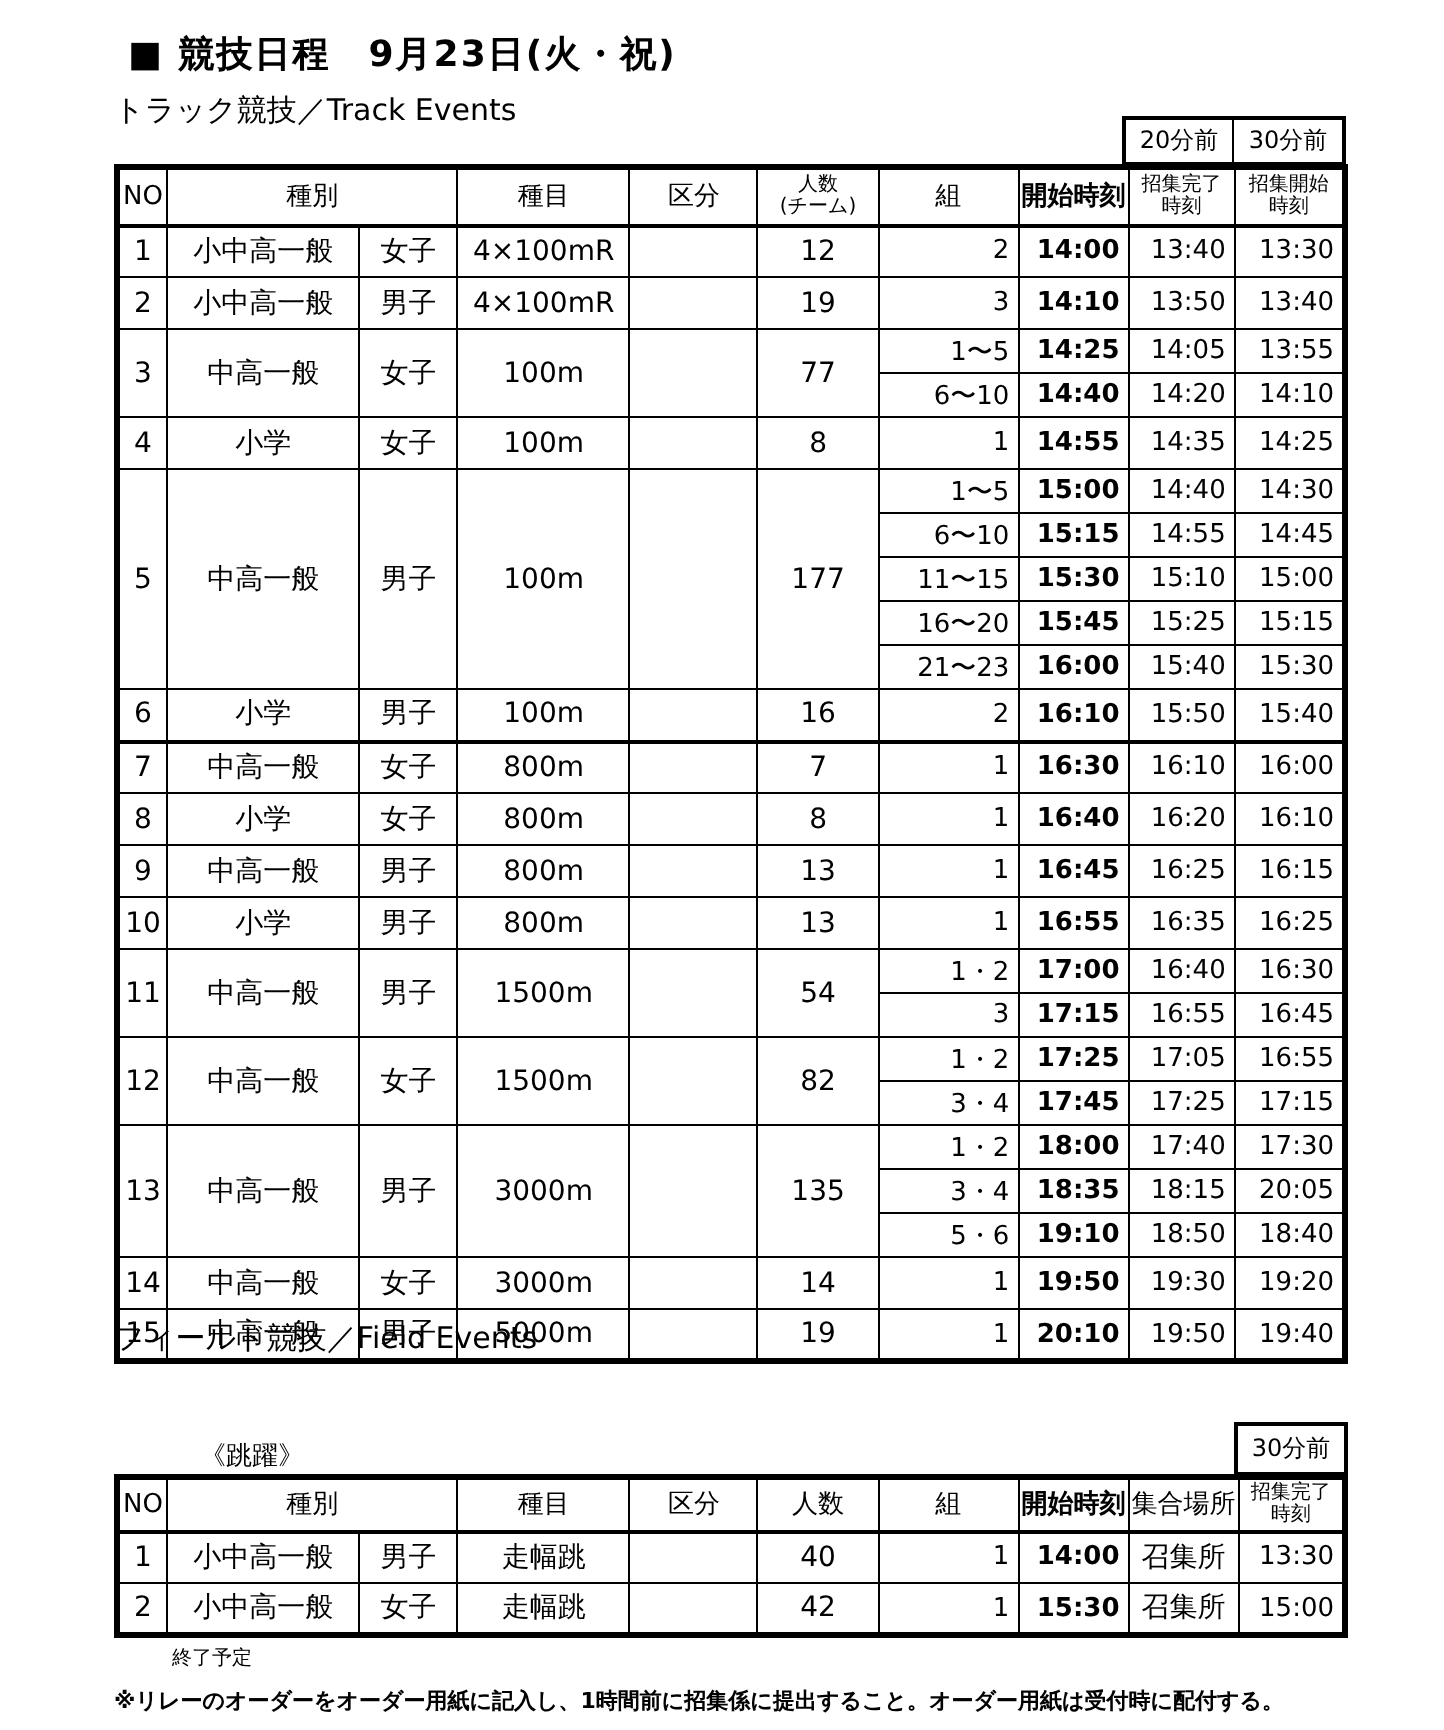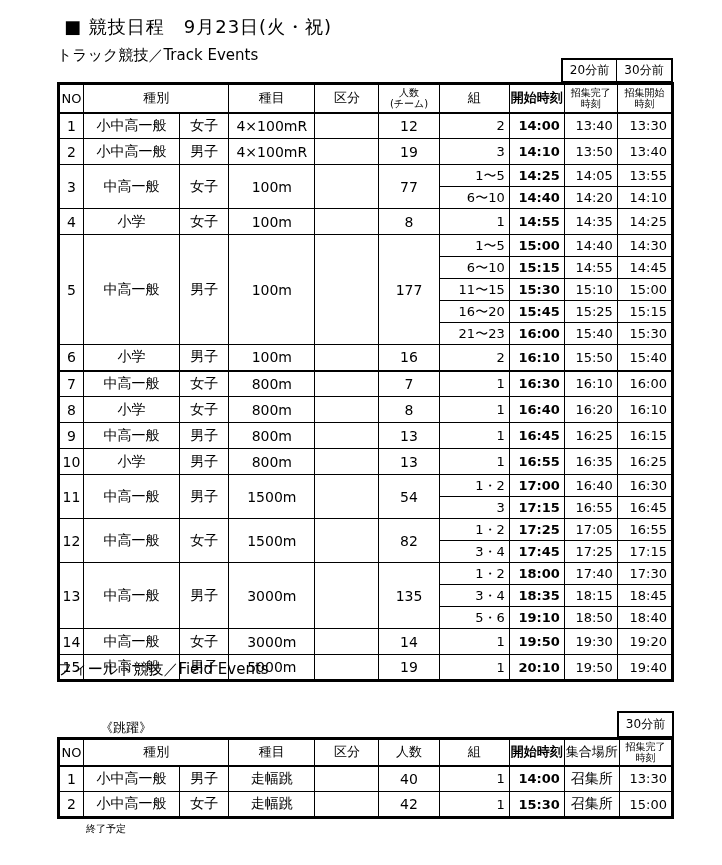--- a/index.html
+++ b/index.html
@@ -6,21 +6,21 @@
   html, body { background: #ffffff; }
   body {
     width: 722px; height: 865px;
     font-family: "DejaVu Sans", sans-serif;
     color: #000;
   }
   .page { position: relative; width: 722px; height: 865px; background: #fff; overflow: hidden; }
 
   .page-title {
     position: absolute; left: 64px; top: 15px;
-    font-size: 18px; font-weight: normal; letter-spacing: 1px; white-space: nowrap;
+    font-size: 18px; font-weight: bold; letter-spacing: 1px; white-space: nowrap;
   }
   .sec-title { position: absolute; font-size: 15px; white-space: nowrap; }
   #track-title { left: 57px; top: 46px; }
   #field-title { left: 57px; top: 660px; }
   .subsec { position: absolute; left: 100px; top: 719px; font-size: 13px; }
 
   .pre-header { position: absolute; display: flex; border: 2px solid #000; background: #fff; }
   #track-pre { left: 561px; top: 58px; height: 25px; }
   #field-pre { left: 617px; top: 711px; height: 27px; }
   .ph-cell { display: flex; align-items: center; justify-content: center; font-size: 12px; white-space: nowrap; }
@@ -297,21 +297,21 @@
           <td rowspan="3">135</td>
           <td class="r">1・2</td>
           <td class="r start">18:00</td>
           <td class="r">17:40</td>
           <td class="r">17:30</td>
         </tr>
         <tr class="sub">
           <td class="r">3・4</td>
           <td class="r start">18:35</td>
           <td class="r">18:15</td>
-          <td class="r">18:45</td>
+          <td class="r">20:05</td>
         </tr>
         <tr class="sub">
           <td class="r">5・6</td>
           <td class="r start">19:10</td>
           <td class="r">18:50</td>
           <td class="r">18:40</td>
         </tr>
         <tr class="single">
           <td>14</td>
           <td>中高一般</td>
@@ -397,14 +397,15 @@
           <td>42</td>
           <td class="r">1</td>
           <td class="r start">15:30</td>
           <td>召集所</td>
           <td class="r">15:00</td>
         </tr>
       </tbody>
   </table>
 
   <div class="end-label">終了予定</div>
+  <div class="footnote">※リレーのオーダーをオーダー用紙に記入し、1時間前に招集係に提出すること。オーダー用紙は受付時に配付する。</div>
 
 </div>
 
 </body></html>

